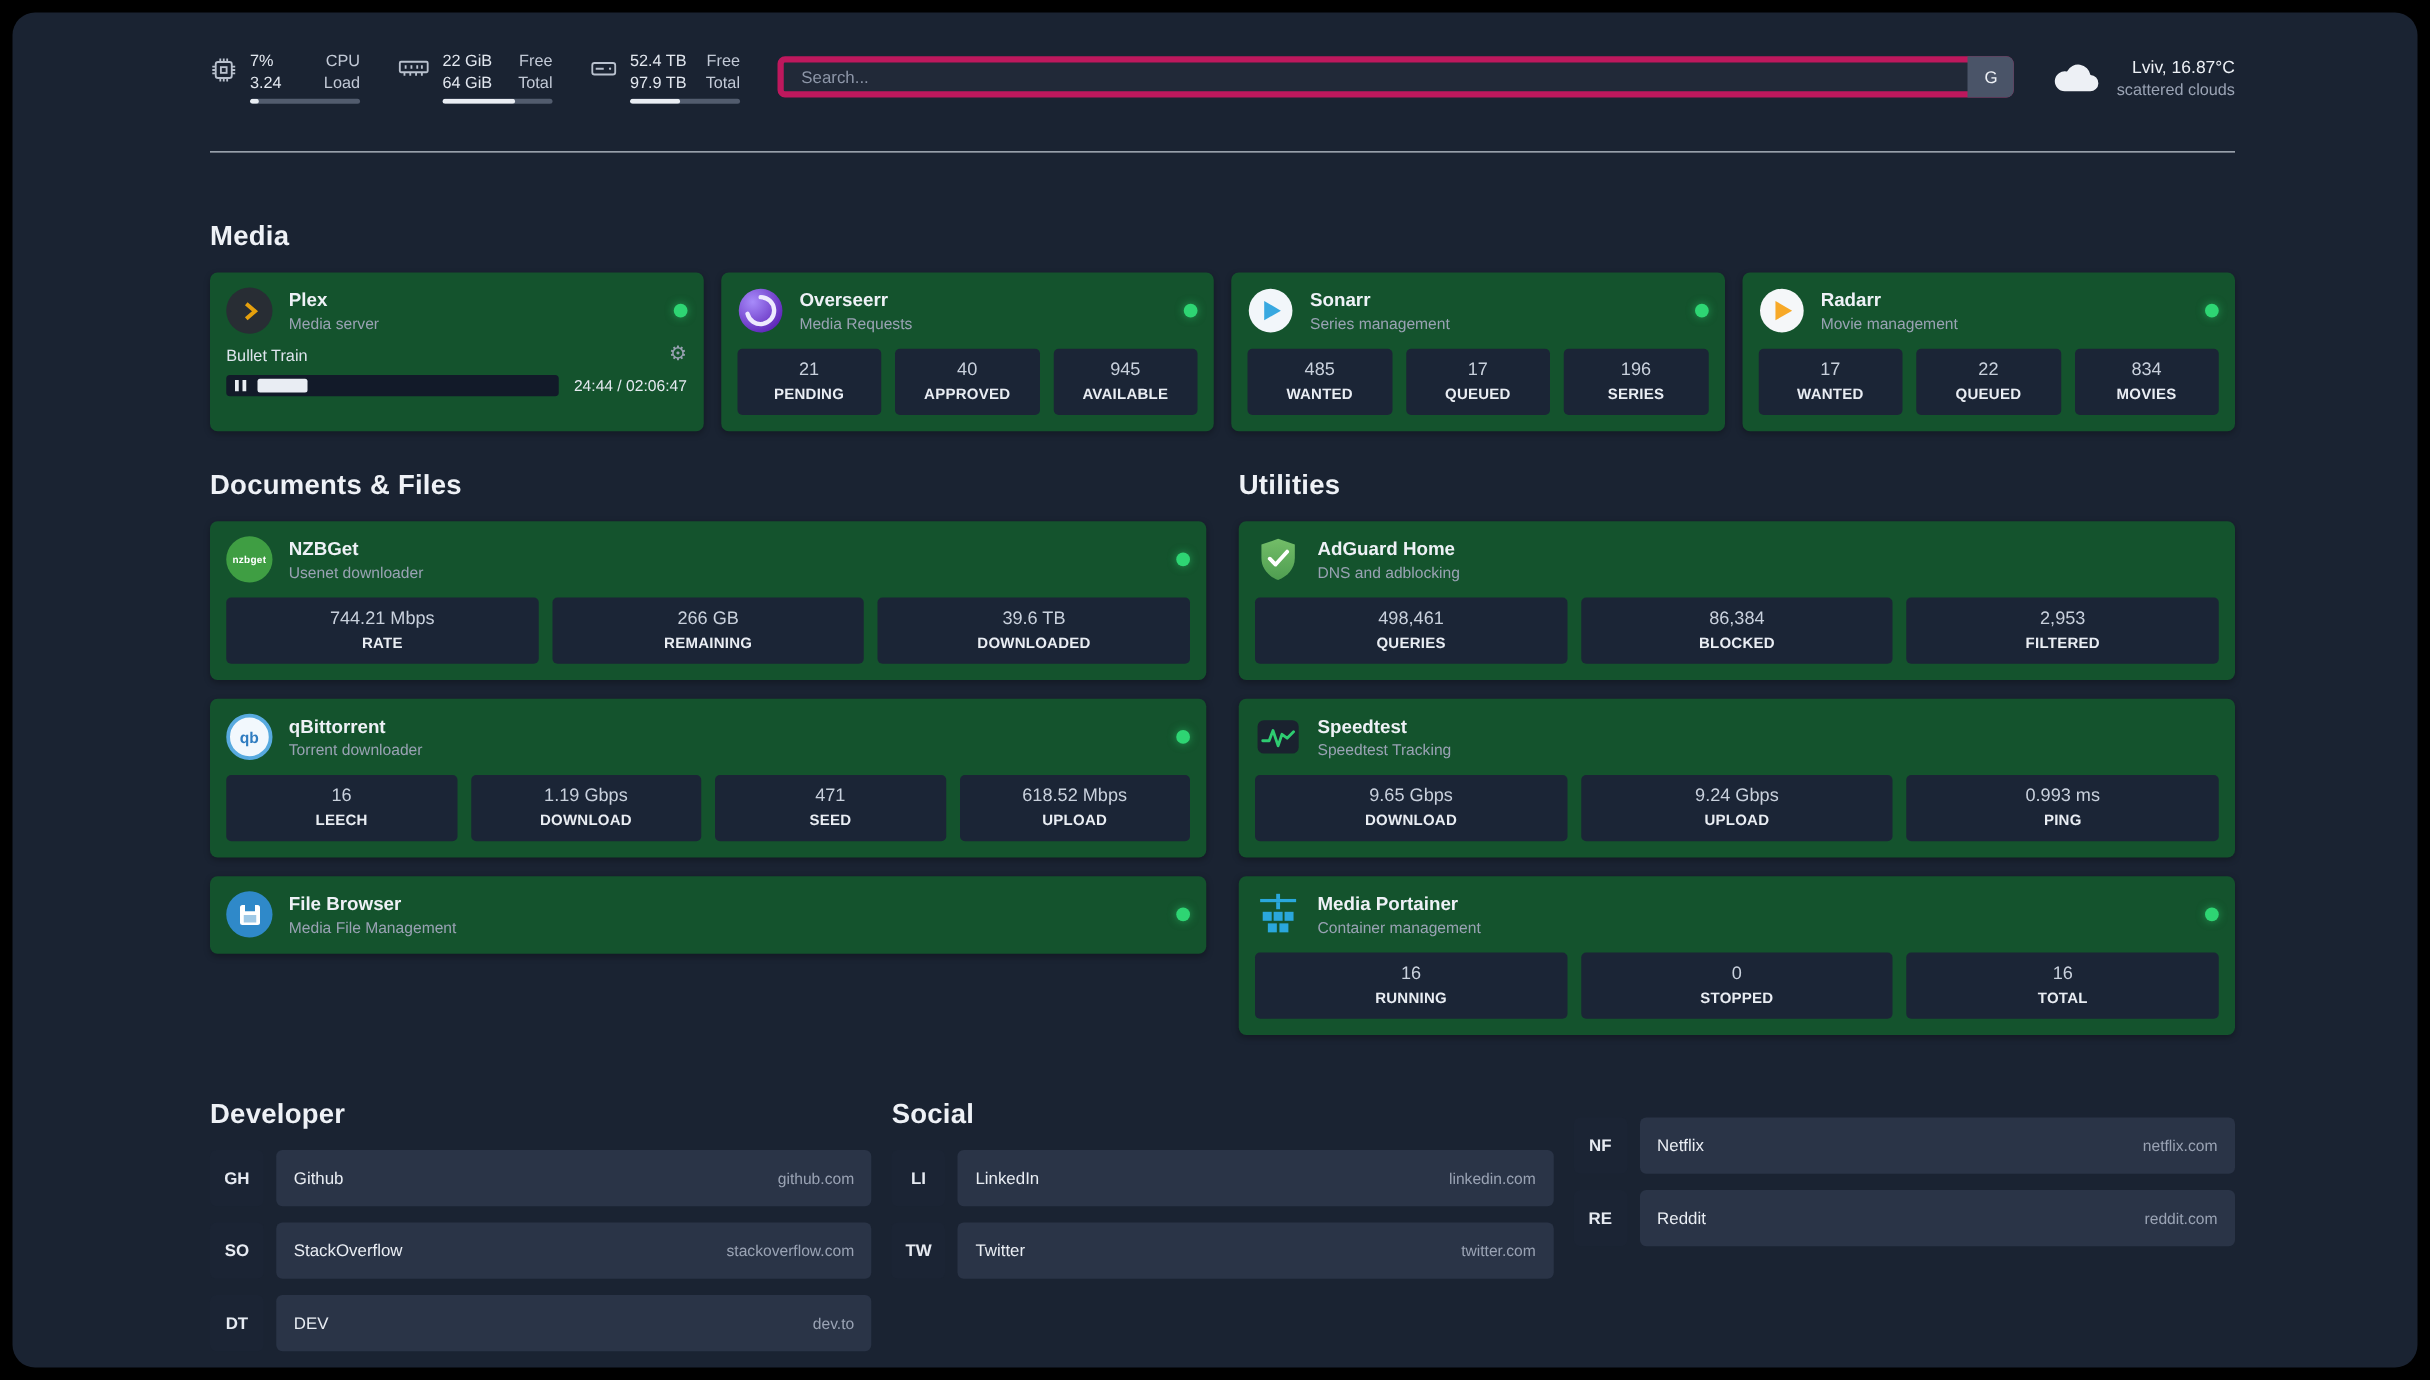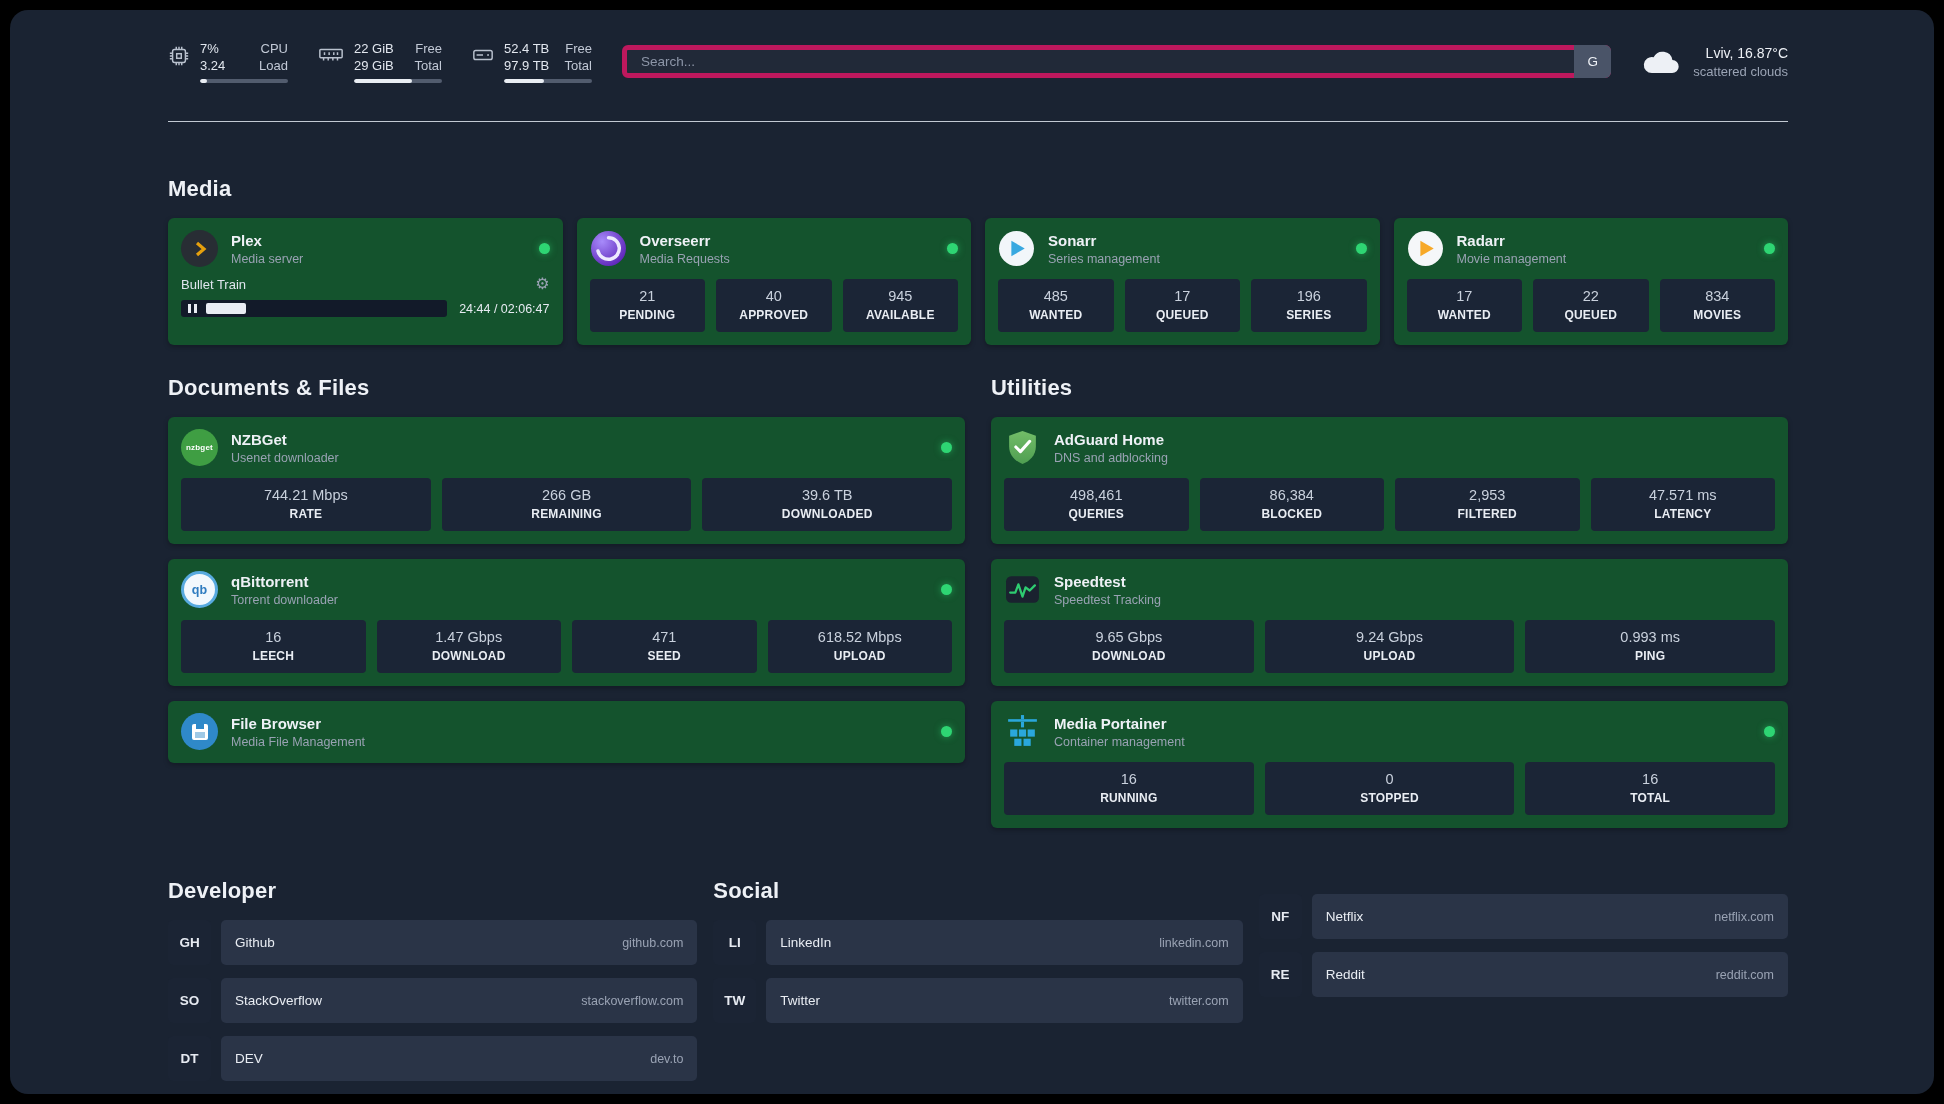--- a/index.html
+++ b/index.html
@@ -114,21 +114,21 @@
           <rect x="2" y="4" width="24" height="9" rx="1"></rect>
             <path d="M6 13v3M11 13v3M16 13v3M21 13v3"></path>
             <path d="M7 7v3M12 7v3M17 7v3M21 7v3"></path>
         </svg>
         <div class="res-body">
           <div class="res-row">
             <span class="res-val">22 GiB</span>
             <span class="res-lab">Free</span>
           </div>
           <div class="res-row">
-            <span class="res-val">29 GiB</span>
+            <span class="res-val">64 GiB</span>
             <span class="res-lab">Total</span>
           </div>
           <div class="res-track">
               <div class="res-fill" style="width: 66%;"></div>
             </div>
         </div>
       </div>
 
       <div class="resource">
         <svg class="res-icon" viewBox="0 0 24 20" width="22" height="20" fill="none" stroke="#b9c1ce" stroke-width="1.6">
@@ -341,21 +341,21 @@
                 <div class="app-desc">Torrent downloader</div>
               </div>
               <span class="status-dot"></span>
             </div>
             <div class="stats">
               <div class="stat">
                 <div class="stat-value">16</div>
                 <div class="stat-label">LEECH</div>
               </div>
               <div class="stat">
-                <div class="stat-value">1.47 Gbps</div>
+                <div class="stat-value">1.19 Gbps</div>
                 <div class="stat-label">DOWNLOAD</div>
               </div>
               <div class="stat">
                 <div class="stat-value">471</div>
                 <div class="stat-label">SEED</div>
               </div>
               <div class="stat">
                 <div class="stat-value">618.52 Mbps</div>
                 <div class="stat-label">UPLOAD</div>
               </div>
@@ -407,24 +407,20 @@
                 <div class="stat-label">QUERIES</div>
               </div>
               <div class="stat">
                 <div class="stat-value">86,384</div>
                 <div class="stat-label">BLOCKED</div>
               </div>
               <div class="stat">
                 <div class="stat-value">2,953</div>
                 <div class="stat-label">FILTERED</div>
               </div>
-              <div class="stat">
-                <div class="stat-value">47.571 ms</div>
-                <div class="stat-label">LATENCY</div>
-              </div>
             </div>
           </div>
 
           <div class="card">
             <div class="card-head">
               <div class="app-icon">
                 <svg viewBox="0 0 36 36" width="37" height="37">
                   <rect x="2" y="5" width="32" height="26" rx="5" fill="#1a222f"></rect>
                   <polyline points="6,21 11,21 14,13 18,25 21,16 25,19 30,14" stroke="#2ecc71" stroke-width="2.2" fill="none" stroke-linejoin="round" stroke-linecap="round"></polyline>
                 </svg>

